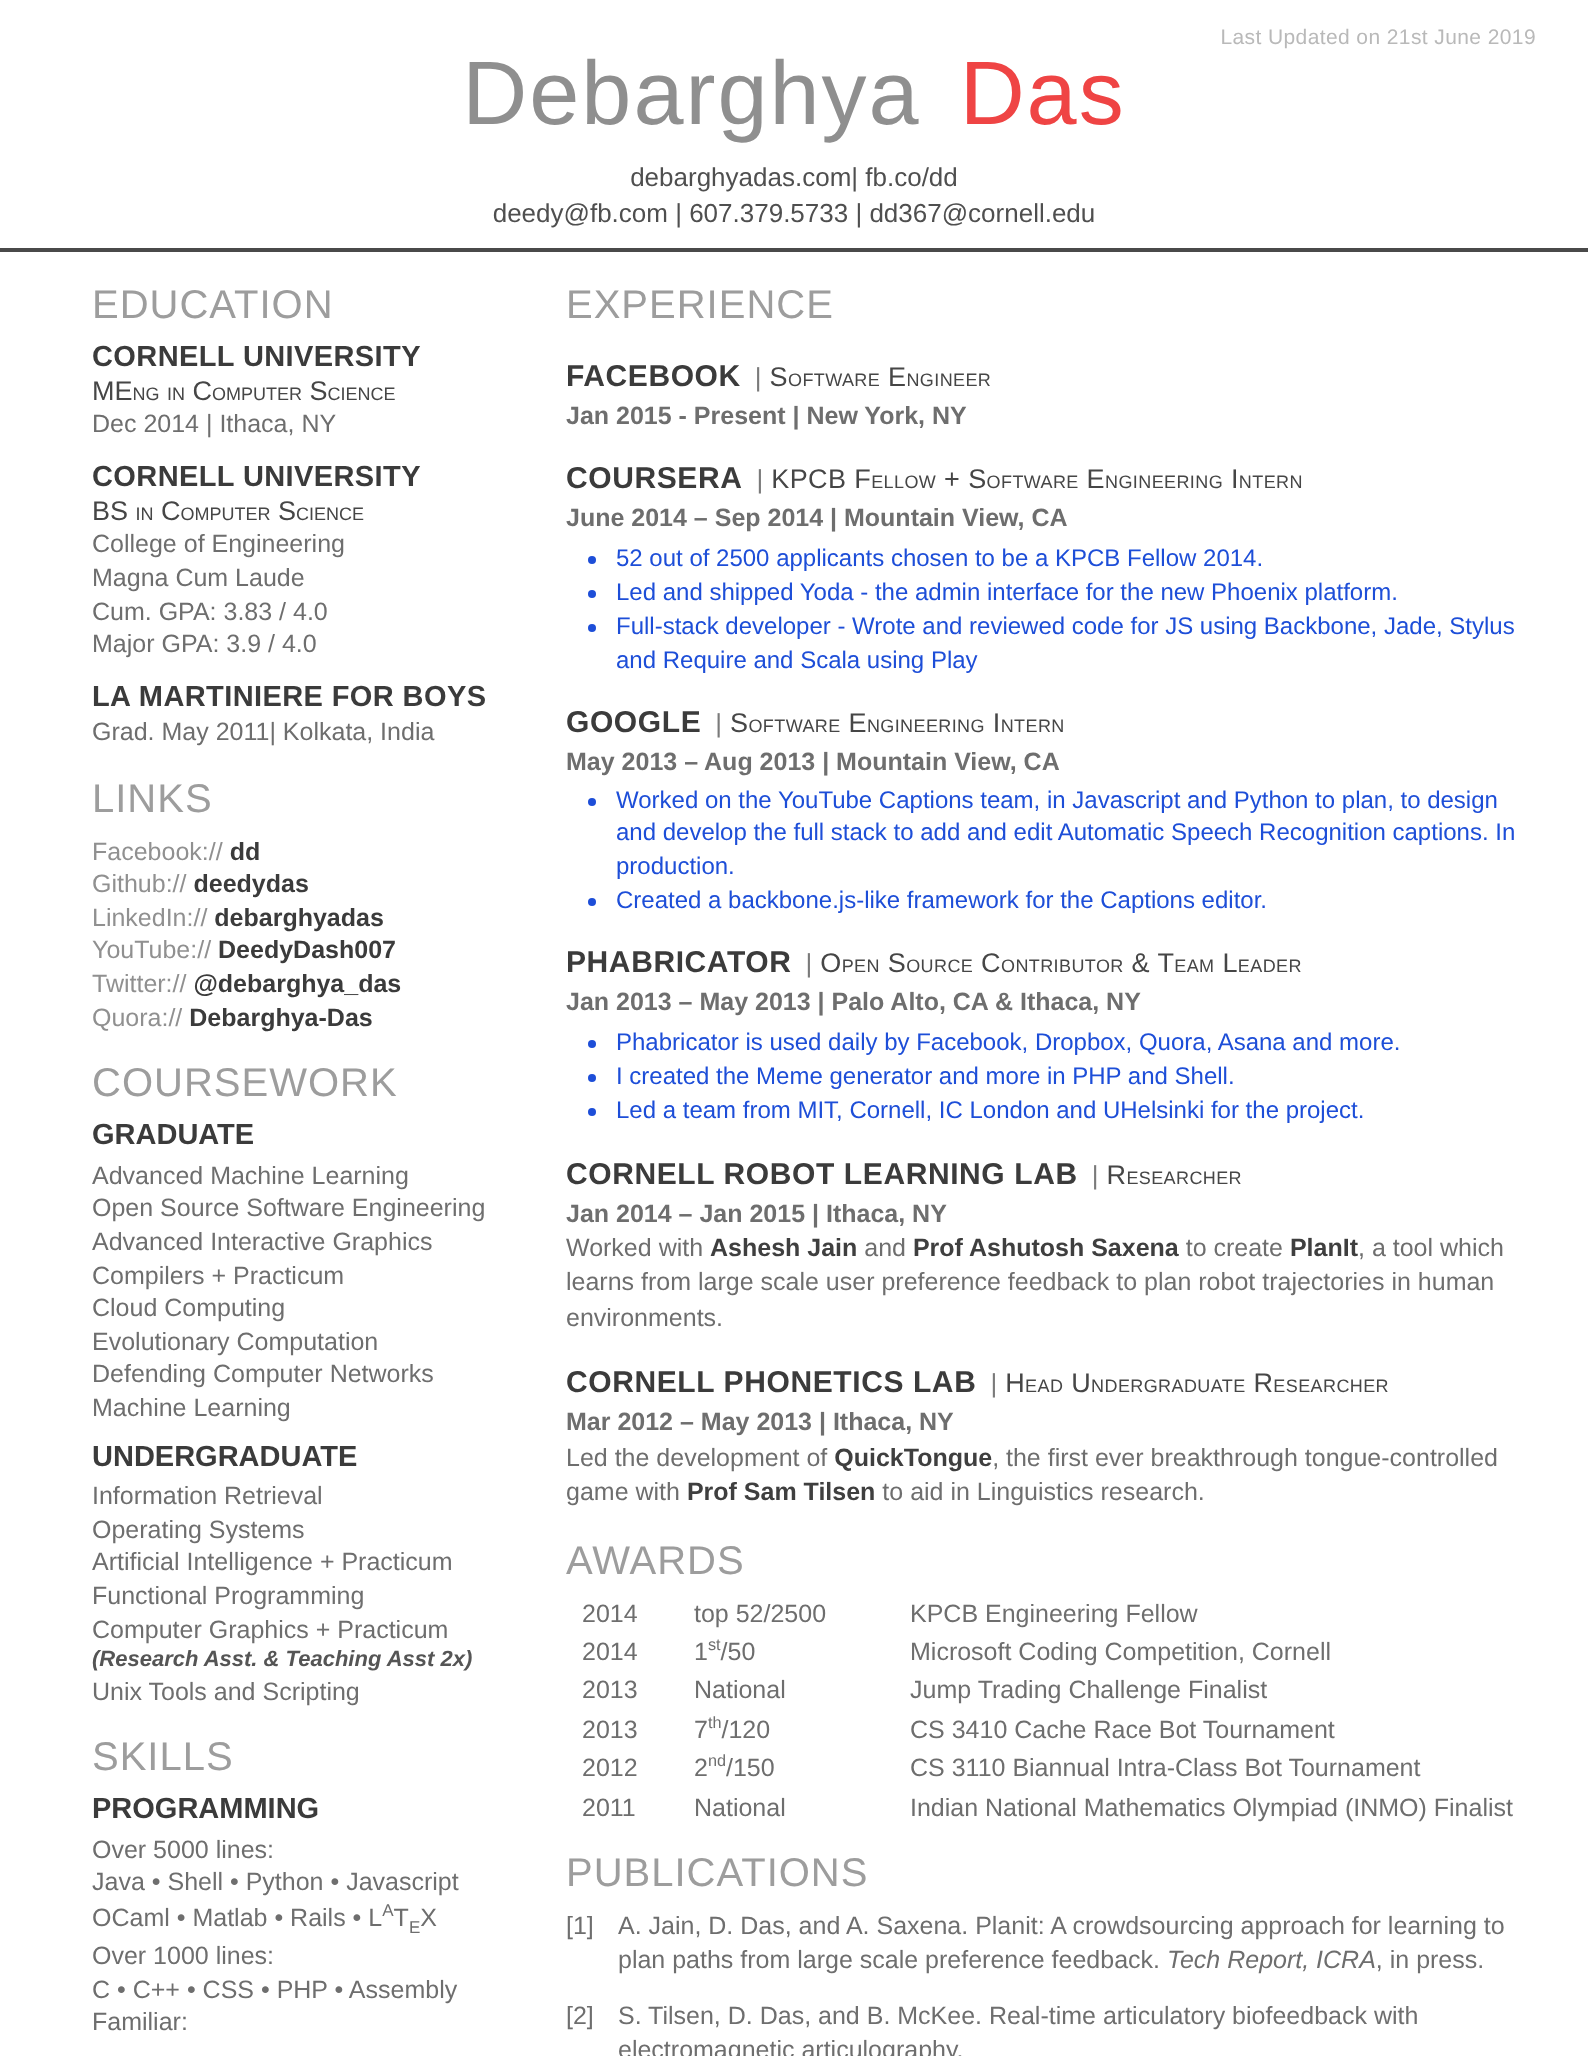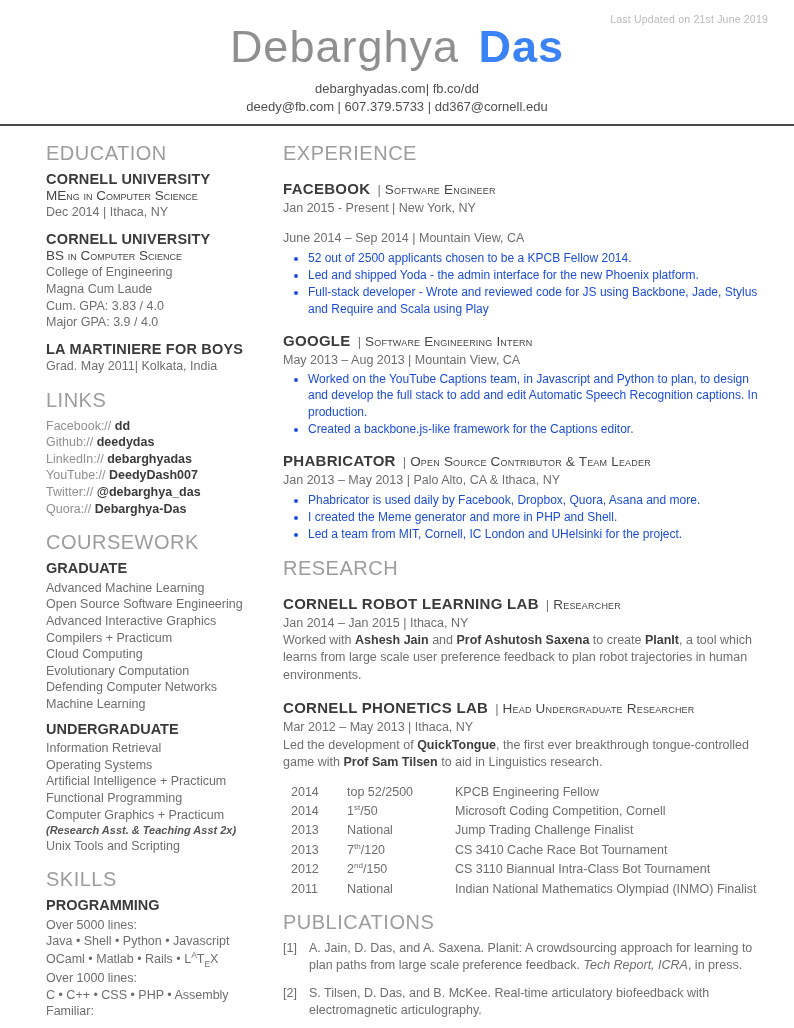--- a/index.html
+++ b/index.html
@@ -9,21 +9,21 @@
   }
   .page { position:relative; width:794px; height:1014px; }
 
   
   .last-updated {
     position:absolute; top:13px; right:26px;
     font-size:10.5px; color:#b9b9b9; letter-spacing:0.2px;
   }
   .name { text-align:center; padding-top:24px; font-size:45px; line-height:1; letter-spacing:1px; }
   .name .first { color:#8f8f8f; font-weight:300; }
-  .name .last  { color:#3b82f6; font-weight:700; margin-left:6px; }
+  .name .last  { color:#ef4444; font-weight:400; margin-left:6px; }
   .contact { text-align:center; font-size:13px; color:#4f4f4f; margin-top:11px; line-height:1.35; }
   .rule { border:none; border-top:2px solid #4a4a4a; margin:9px 0 0 0; }
 
   
   .columns { display:flex; padding:15px 26px 0 46px; box-sizing:border-box; }
   .col-left  { flex:0 0 224px; width:224px; margin-right:13px; }
   .col-right { flex:1; min-width:0; }
 
   .section-title {
     font-size:20px; font-weight:400; color:#9d9d9d;
@@ -45,21 +45,21 @@
 
   .latex sup { font-size:0.68em; }
   .latex sub { font-size:0.68em; }
 
   
   .job { margin-bottom:12px;margin-top:14px; }
   .job-head { line-height:1.25; }
   .company { font-size:15px; font-weight:700; color:#3b3b3b; letter-spacing:0.3px; }
   .pipe { color:#7a7a7a; font-size:13px; margin:0 4px 0 7px; }
   .role { font-size:13.5px; color:#464646; letter-spacing:0.2px; }
-  .date { font-size:12.5px; color:#6e6e6e; line-height:1.3; margin-top:1px; }
+  .date { font-size:12.5px; color:#6e6e6e; line-height:1.3; margin-top:1px;font-weight:bold; }
   ul.bullets { margin:3px 0 0 0; padding-left:25px; font-size:12px; color:#1d4ed8; line-height:1.36; }
   ul.bullets li { margin:0 0 1px 0; }
   .desc { font-size:12.5px; color:#6e6e6e; line-height:1.4; margin-top:1px; }
   .desc .b { font-weight:700; color:#3f3f3f; }
 
   .awards-grid {
     display:grid; grid-template-columns:44px 96px auto;
     column-gap:12px; row-gap:3px; padding-left:8px;
     font-size:12.5px; color:#6e6e6e; line-height:1.3;
   }
@@ -161,20 +161,23 @@
       <div class="section-title first">EXPERIENCE</div>
 
       <div class="entry job">
         <div class="job-head">
           <span class="company">FACEBOOK</span><span class="pipe">|</span><span class="role sc">Software Engineer</span>
         </div>
         <div class="date">Jan 2015 - Present | New York, NY</div>
       </div>
 
       <div class="entry job">
+        <div class="job-head">
+          <span class="company">COURSERA</span><span class="pipe">|</span><span class="role sc">KPCB Fellow + Software Engineering Intern</span>
+        </div>
         <div class="date">June 2014 – Sep 2014 | Mountain View, CA</div>
         <ul class="bullets">
           <li>52 out of 2500 applicants chosen to be a KPCB Fellow 2014.</li>
           <li>Led and shipped Yoda - the admin interface for the new Phoenix platform.</li>
           <li>Full-stack developer - Wrote and reviewed code for JS using Backbone, Jade, Stylus and Require and Scala using Play</li>
         </ul>
       </div>
 
       <div class="entry job">
         <div class="job-head">
@@ -192,38 +195,38 @@
           <span class="company">PHABRICATOR</span><span class="pipe">|</span><span class="role sc">Open Source Contributor &amp; Team Leader</span>
         </div>
         <div class="date">Jan 2013 – May 2013 | Palo Alto, CA &amp; Ithaca, NY</div>
         <ul class="bullets">
           <li>Phabricator is used daily by Facebook, Dropbox, Quora, Asana and more.</li>
           <li>I created the Meme generator and more in PHP and Shell.</li>
           <li>Led a team from MIT, Cornell, IC London and UHelsinki for the project.</li>
         </ul>
       </div>
 
-      <div class="section-title">RESEARCH</div>
 
       <div class="entry job">
         <div class="job-head">
           <span class="company">CORNELL ROBOT LEARNING LAB</span><span class="pipe">|</span><span class="role sc">Researcher</span>
         </div>
         <div class="date">Jan 2014 – Jan 2015 | Ithaca, NY</div>
         <div class="desc"><span>Worked with </span><span class="b">Ashesh Jain</span><span> and </span><span class="b">Prof Ashutosh Saxena</span><span> to create </span><span class="b">PlanIt</span><span>, a tool which learns from large scale user preference feedback to plan robot trajectories in human environments.</span></div>
       </div>
 
       <div class="entry job">
         <div class="job-head">
           <span class="company">CORNELL PHONETICS LAB</span><span class="pipe">|</span><span class="role sc">Head Undergraduate Researcher</span>
         </div>
         <div class="date">Mar 2012 – May 2013 | Ithaca, NY</div>
         <div class="desc"><span>Led the development of </span><span class="b">QuickTongue</span><span>, the first ever breakthrough tongue-controlled game with </span><span class="b">Prof Sam Tilsen</span><span> to aid in Linguistics research.</span></div>
       </div>
 
+      <div class="section-title">AWARDS</div>
 
       <div class="awards-grid">
         <div>2014</div>
         <div><span>top 52/2500</span><sup></sup><span></span></div>
         <div>KPCB Engineering Fellow</div>
 
         <div>2014</div>
         <div><span>1</span><sup>st</sup><span>/50</span></div>
         <div>Microsoft Coding Competition, Cornell</div>
 

